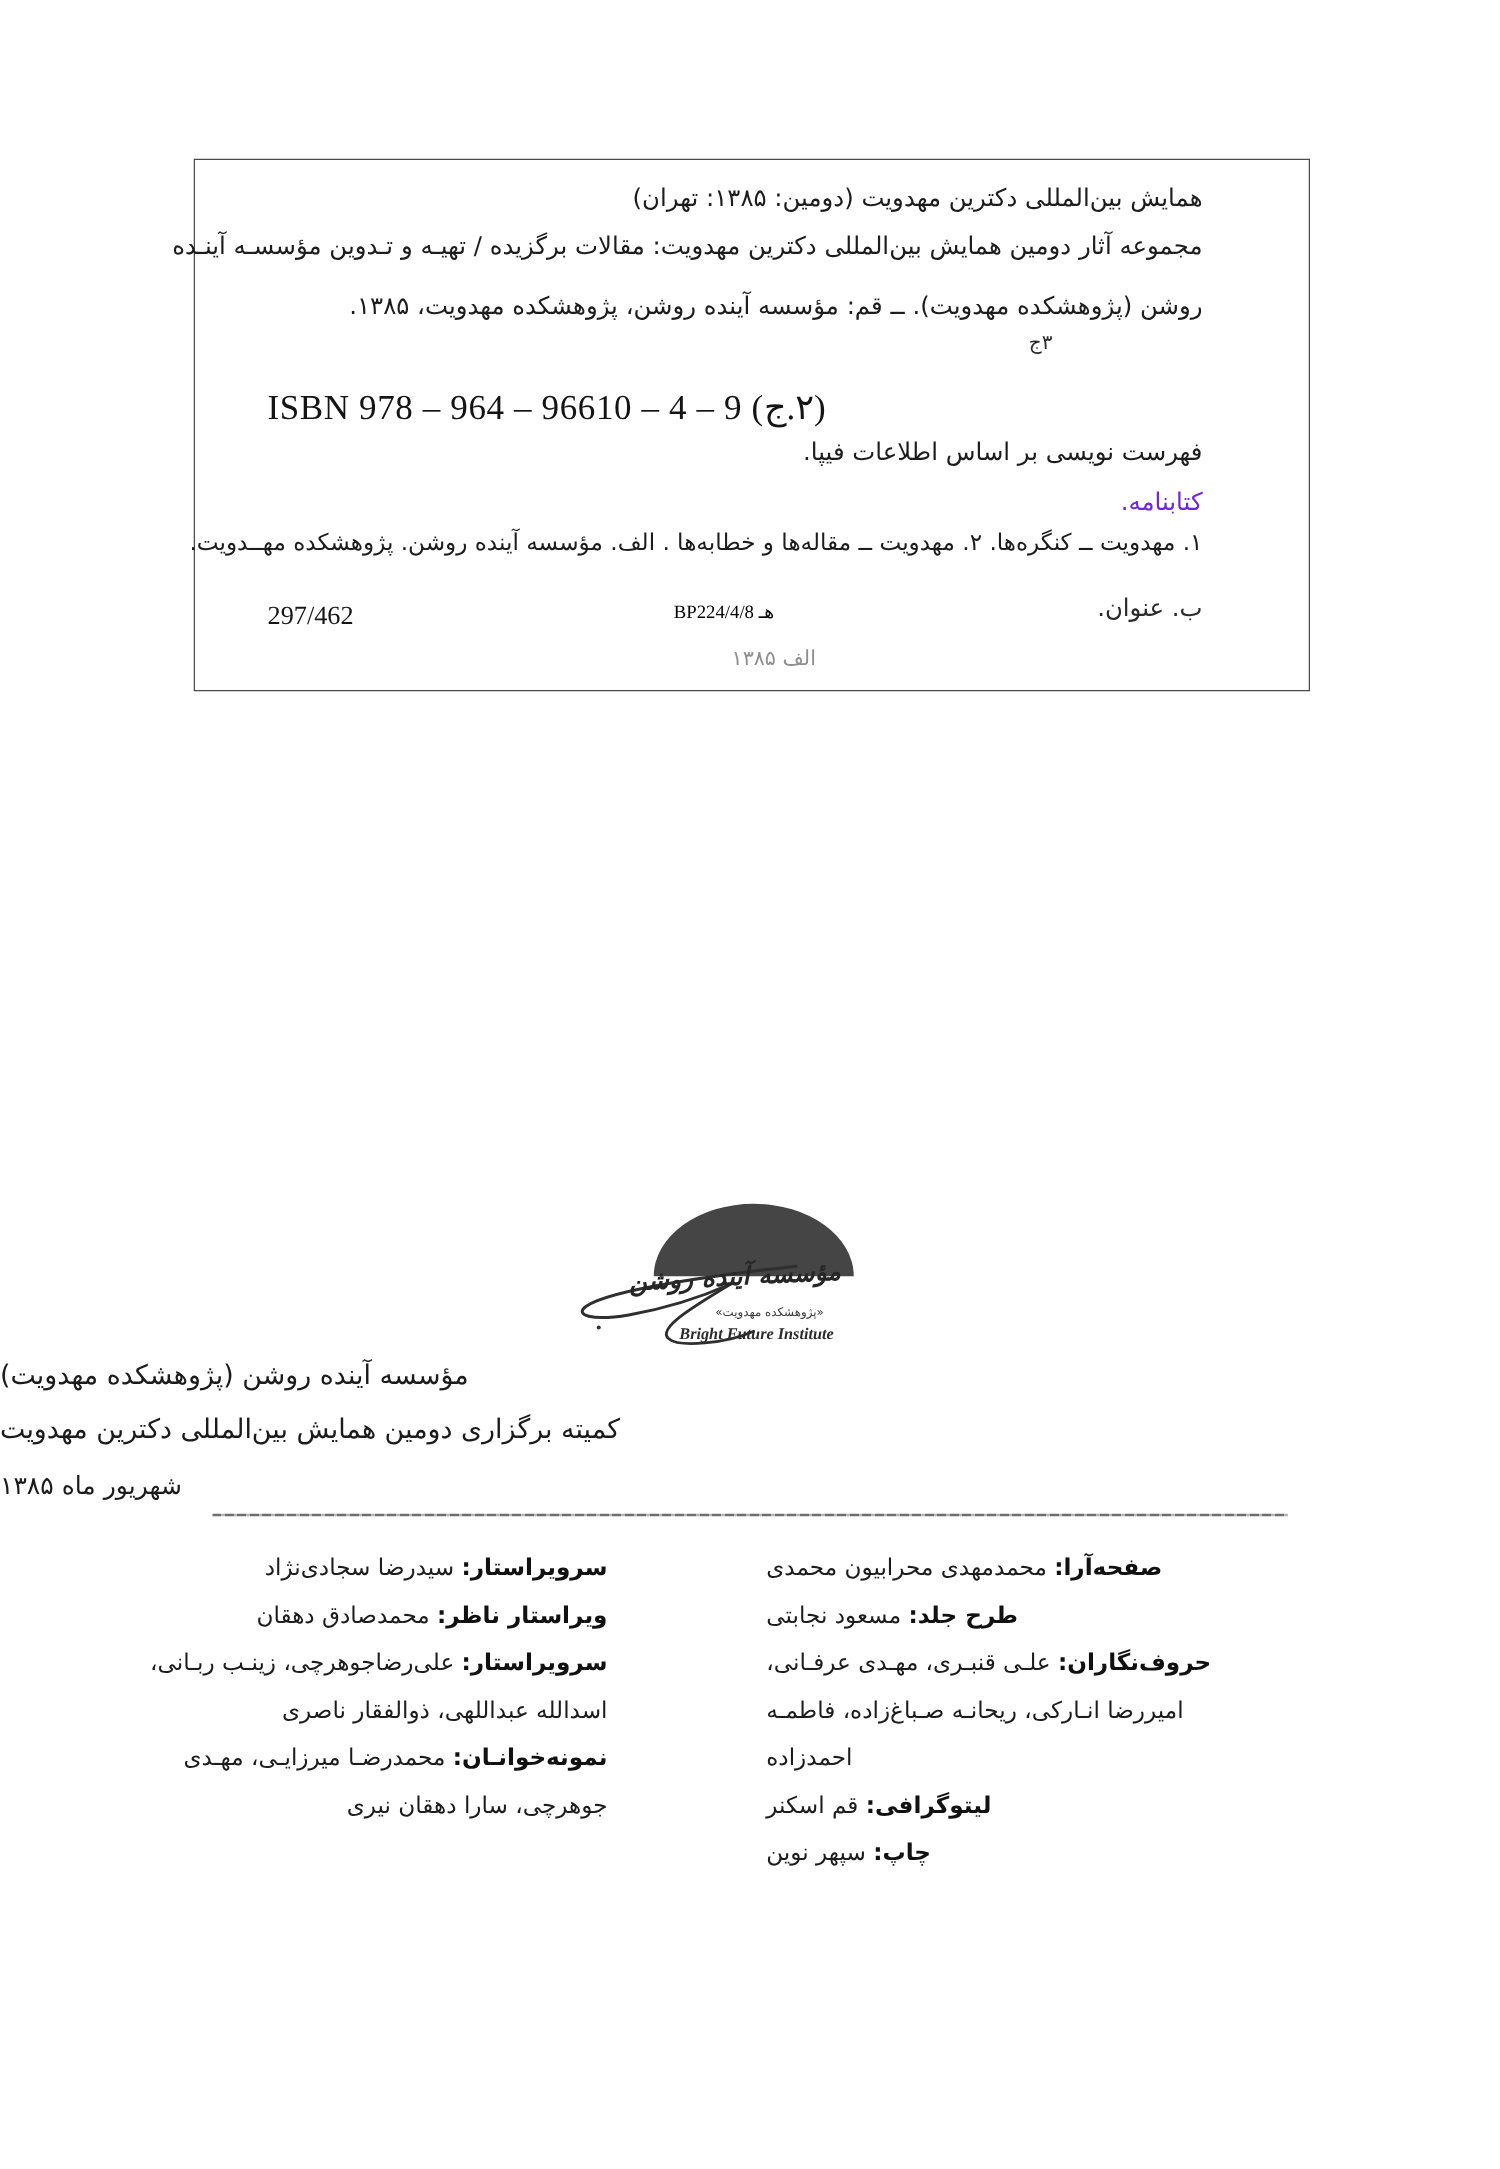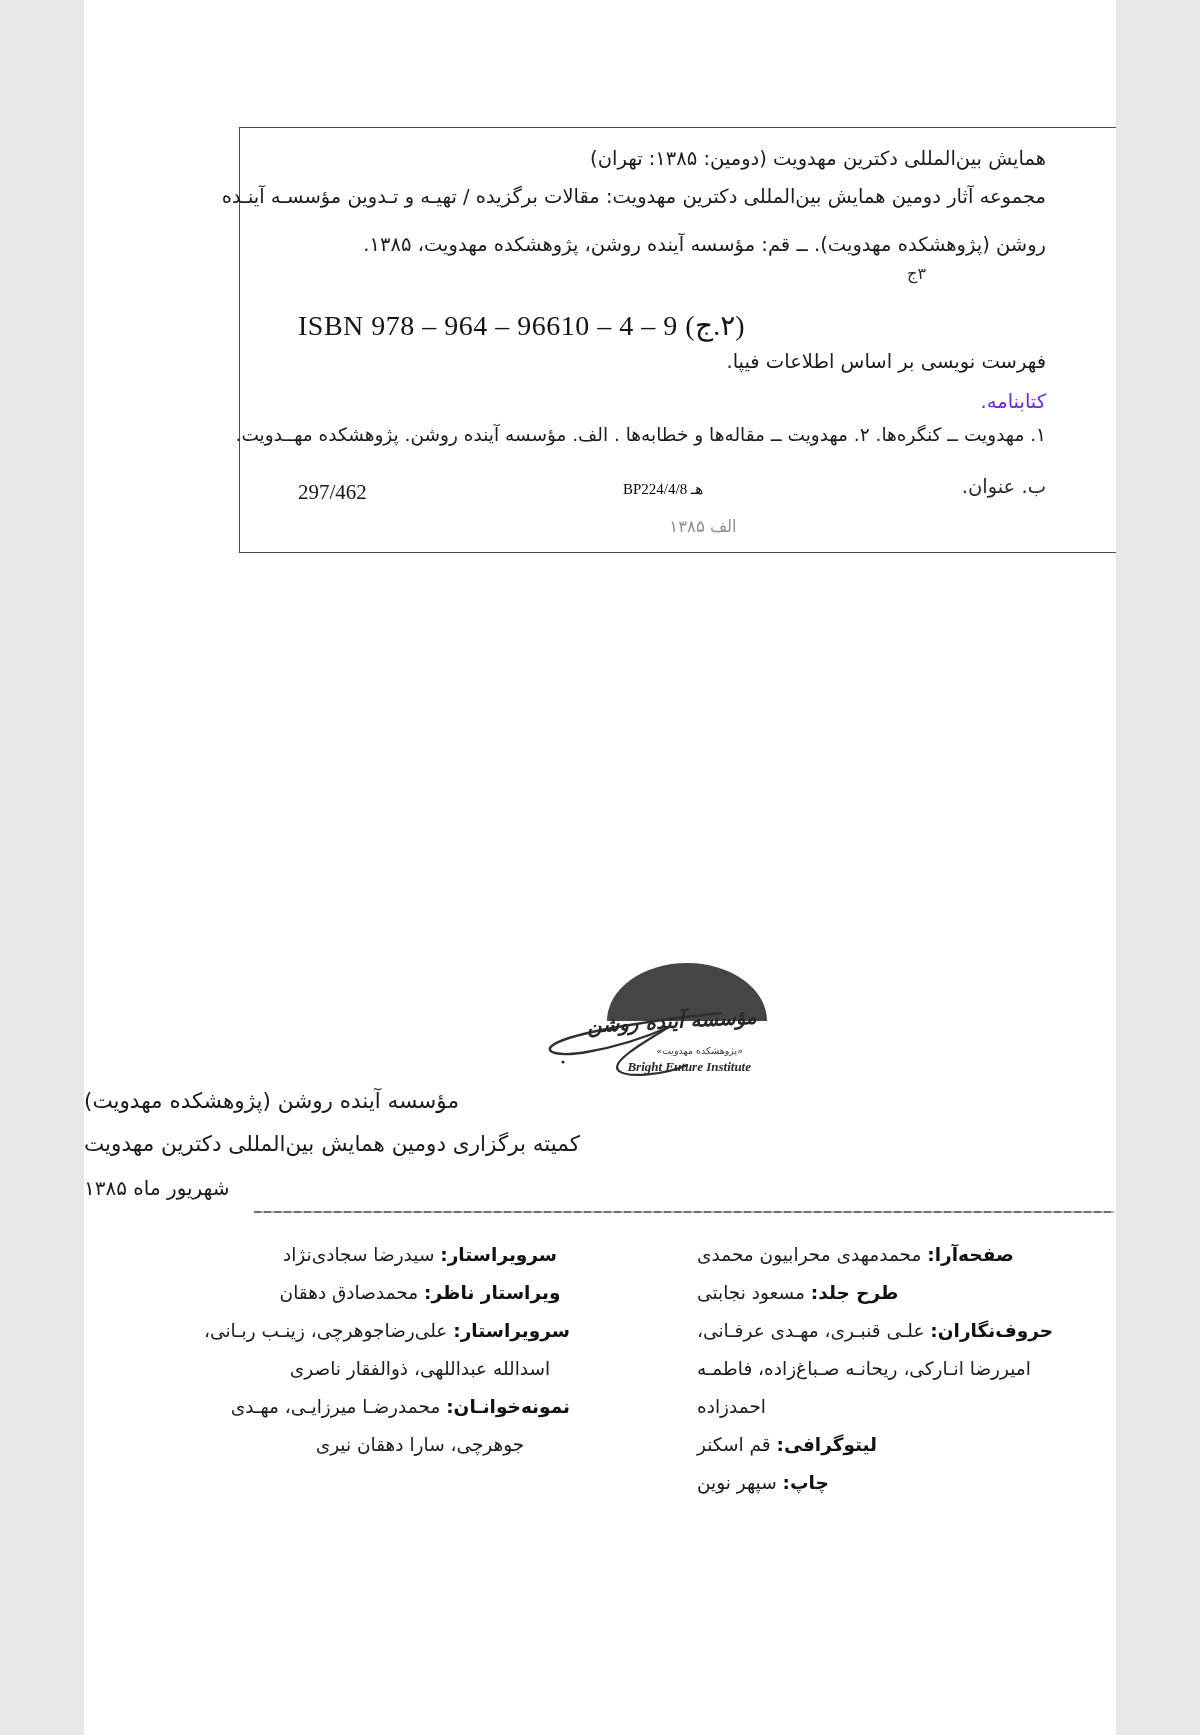--- a/index.html
+++ b/index.html
@@ -1,17 +1,17 @@
 <!DOCTYPE html>
 <html lang="fa"><head>
 <meta charset="utf-8">
 <style>
   html,body{margin:0;padding:0;background:#e8e8e8;}
   .page{
-    position:relative;width:1032px;height:1735px;margin:0 auto;
+    position:relative;width:1200px;height:1735px;margin:0 auto;
     background:#ffffff;overflow:hidden;
     font-family:"DejaVu Sans",sans-serif;color:#1e1e1e;
   }
   
   .cip-box{
     position:absolute;left:155px;top:127px;width:891px;height:424px;
     border:1.5px solid #4a4a4a;
   }
   .cip-line{
     position:absolute;left:0;right:0;direction:rtl;text-align:right;
@@ -77,21 +77,21 @@
   .divider{
     position:absolute;left:170px;top:1211px;width:860px;height:2px;
     background:repeating-linear-gradient(90deg,#6f6f6f 0 7px,#b5b5b5 7px 10px);
   }
   
   .credit{
     position:absolute;direction:rtl;font-size:18.5px;line-height:1.35;
     white-space:nowrap;color:#1c1c1c;
   }
   .credit .lbl{font-weight:bold;color:#111;}
-  .col-l{left:186px;width:300px;text-align:center;}
+  .col-l{left:186px;width:300px;text-align:right;}
   .col-r{left:613px;width:404px;text-align:left;}
   .r1{top:1243px;} .r2{top:1281px;} .r3{top:1319px;} .r4{top:1357px;}
   .r5{top:1395px;} .r6{top:1433px;} .r7{top:1471px;}
 </style>
 </head>
 <body>
 
 <div class="page">
 
   <div class="cip-box">

